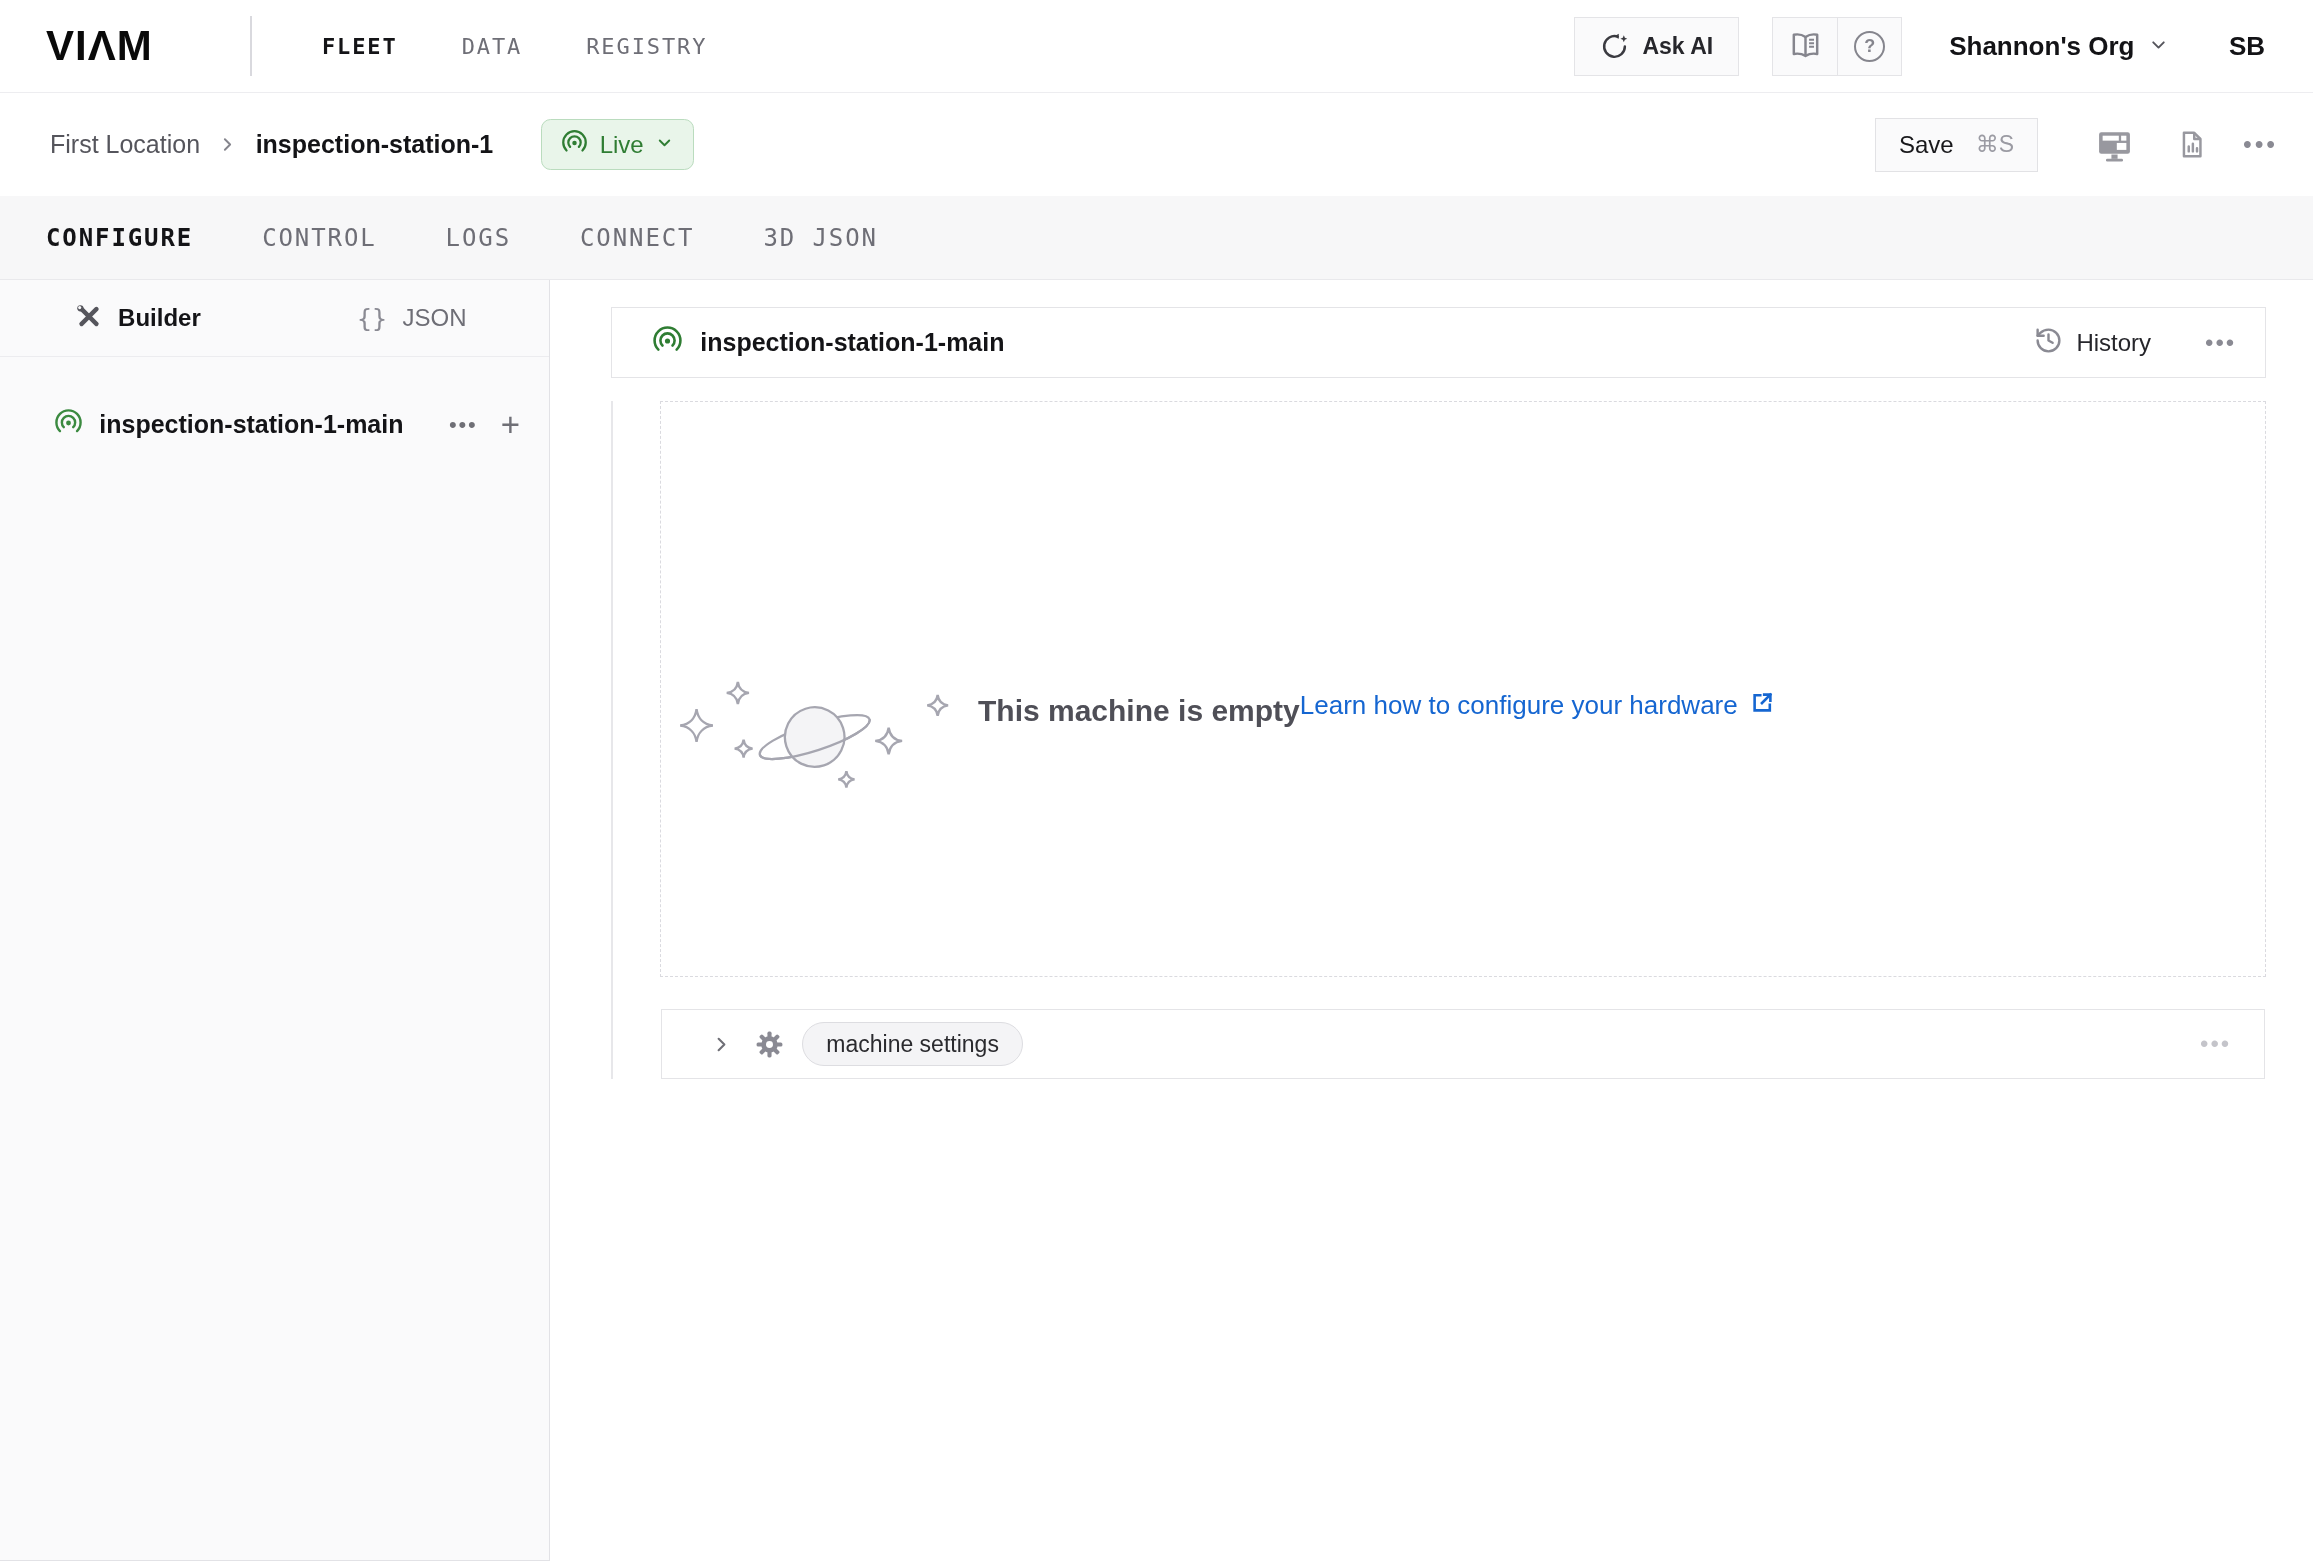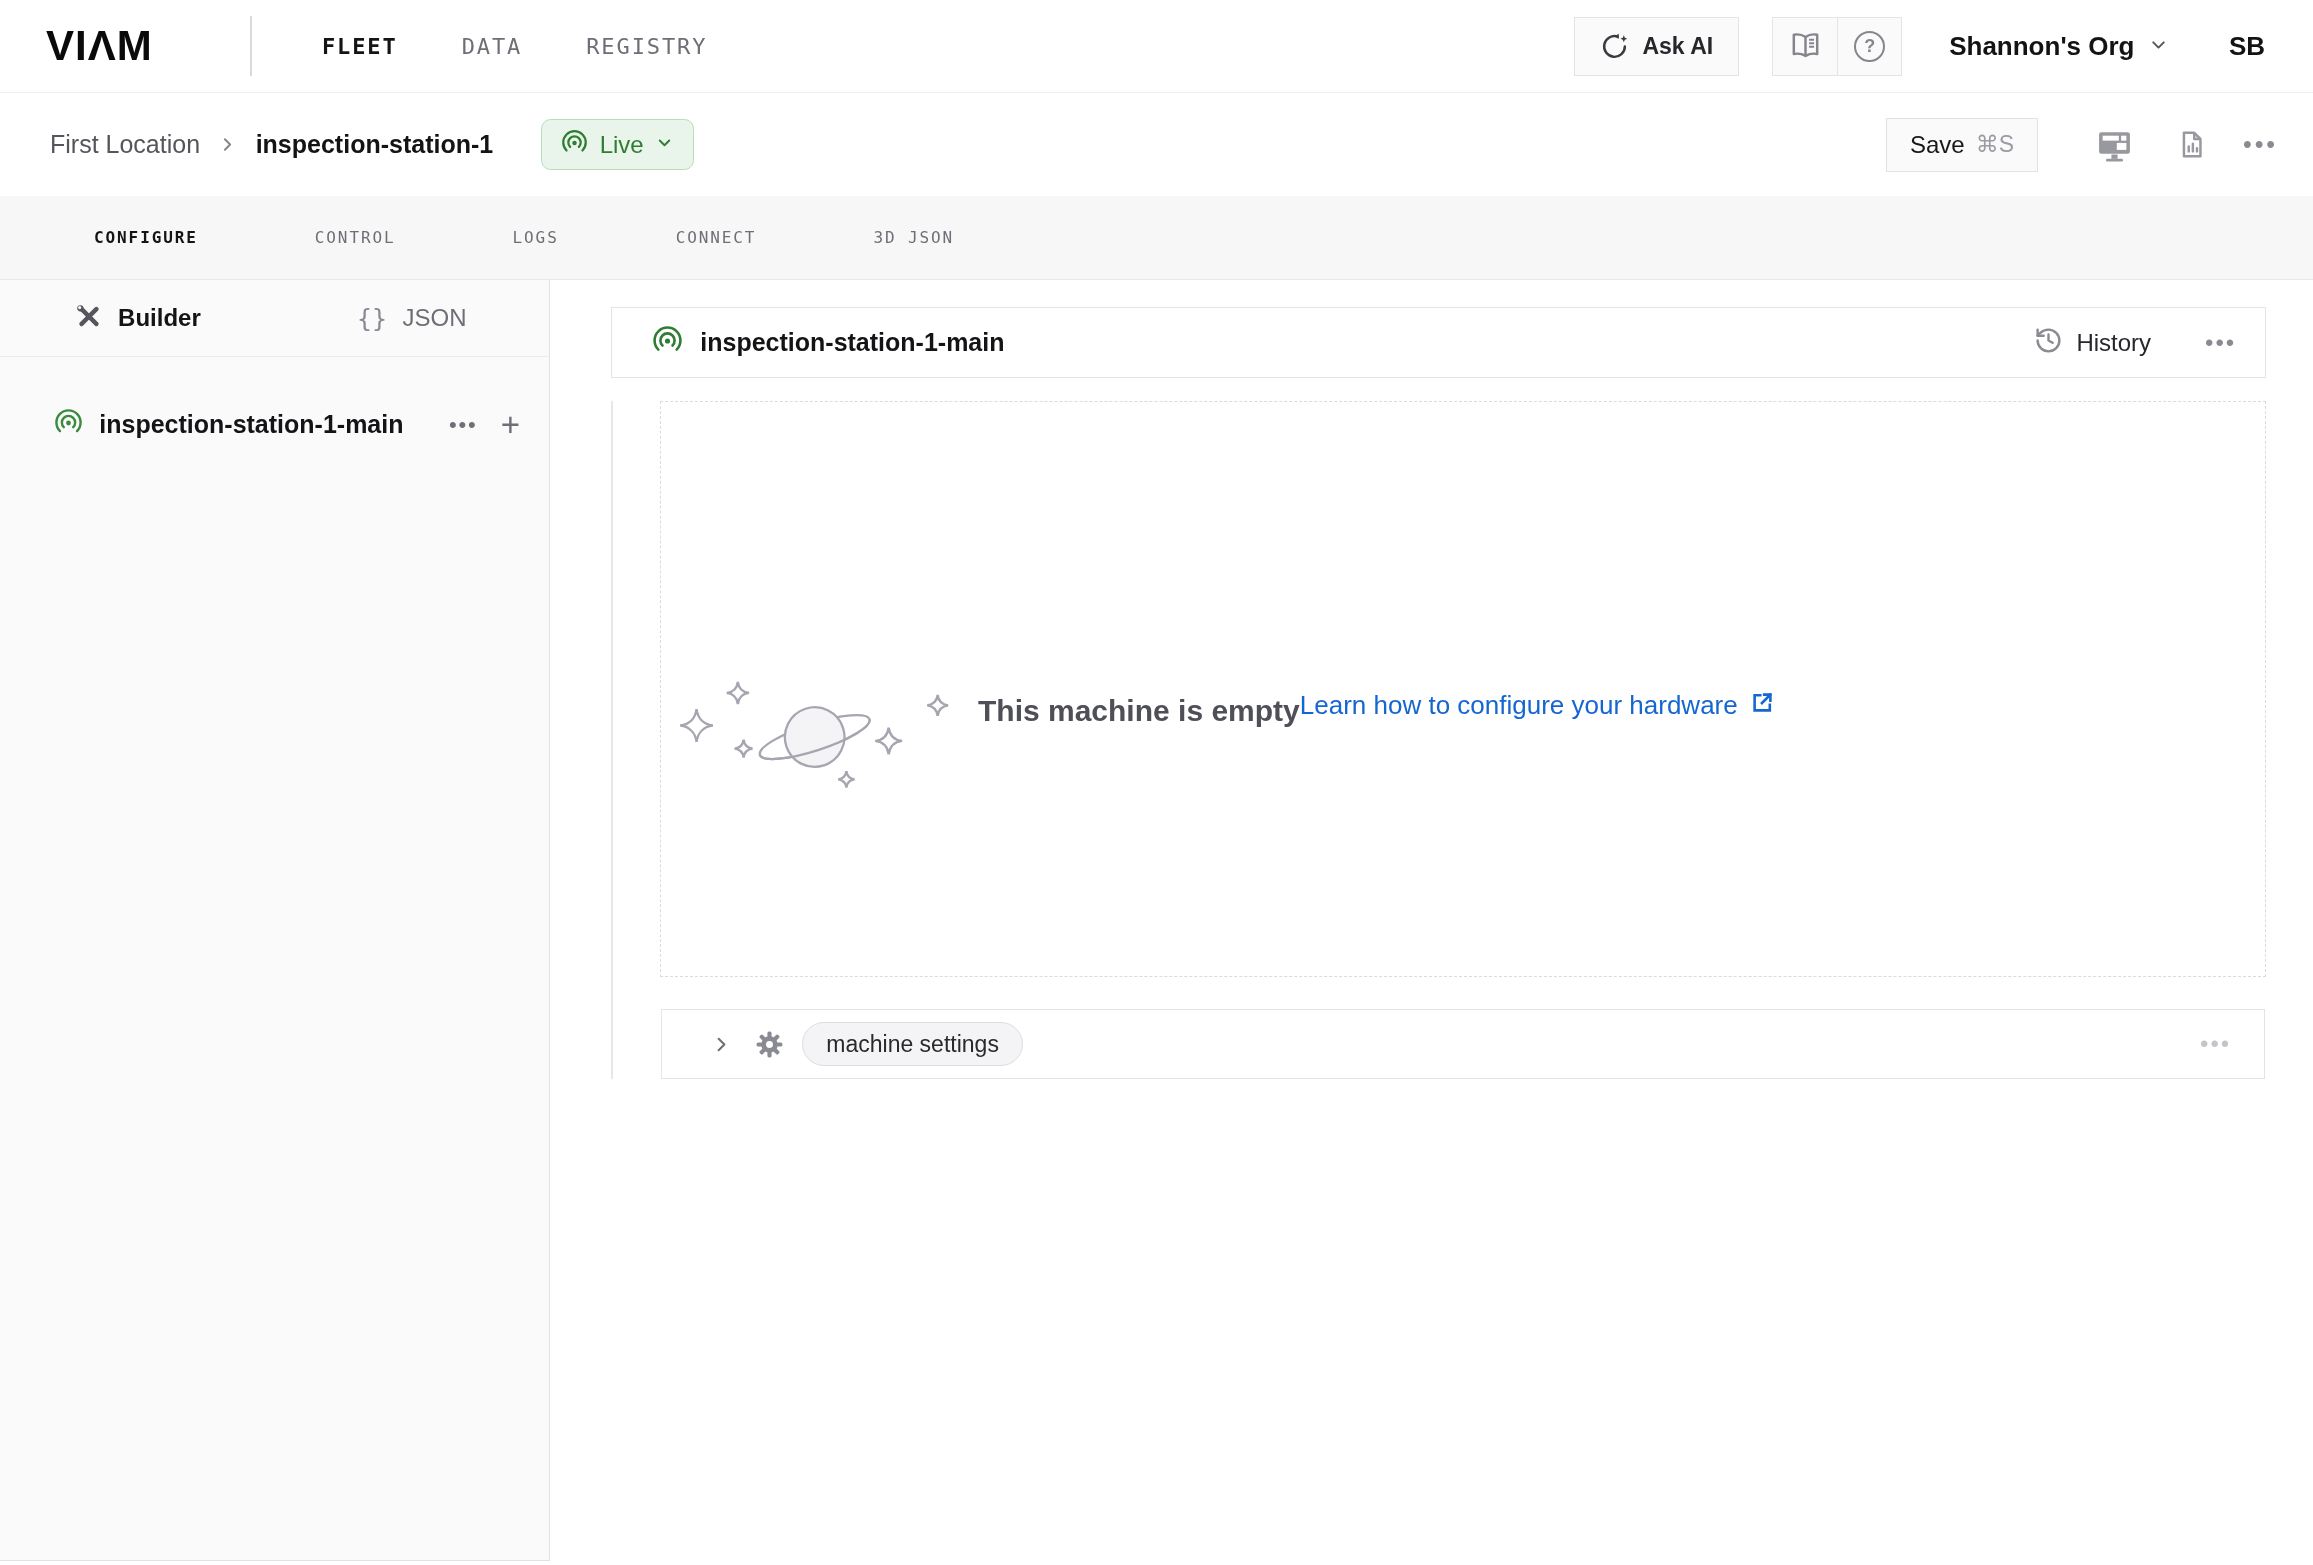--- a/index.html
+++ b/index.html
@@ -21,29 +21,29 @@
   .org-name { font-size:26px; font-weight:bold; color:#131316; }
   .avatar { margin-left:60px; font-size:26px; font-weight:bold; color:#131316; cursor:pointer; }
 
   
   .subheader { height:103px; display:flex; align-items:center; padding:0 35px 0 50px; background:#fff; }
   .crumb-location { font-size:25px; color:#55555C; cursor:pointer; }
   .crumb-sep { margin:0 17.3px; display:flex; }
   .crumb-machine { font-size:25px; font-weight:bold; color:#141417; }
   .live-badge { margin-left:48px; height:51px; display:flex; align-items:center; gap:11.5px; padding:0 19px; background:#E9F5EA; border:1.9px solid #BADCBE; border-radius:9.6px; cursor:pointer; }
   .live-label { font-size:24px; color:#2F7D33; font-weight:500; }
-  .save-btn { margin-left:auto; height:54px; display:flex; align-items:center; gap:11px; padding:0 23px; background:#FAFAFB; border:1.9px solid #E2E2E5; cursor:pointer; }
+  .save-btn { margin-left:auto; height:54px; display:flex; align-items:center; gap:22px; padding:0 23px; background:#FAFAFB; border:1.9px solid #E2E2E5; cursor:pointer; }
   .save-label { font-size:24px; color:#18181B; }
   .save-shortcut { font-size:23px; color:#9B9BA3; }
   .hdr-icon-btn { margin-left:50px; display:flex; align-items:center; cursor:pointer; }
   .hdr-dots { margin-left:46px; font-size:25px; letter-spacing:2.9px; color:#8A8A93; cursor:pointer; }
 
   
   .tabbar { height:84px; display:flex; align-items:center; gap:69px; padding:0 46px; background:#F7F7F8; border-bottom:1px solid #E9E9EC; }
-  .tab { font-size:16px; letter-spacing:1.9px; color:#6E6E76; cursor:pointer;margin-left:48px; }
+  .tab { font-size:24px; letter-spacing:1.9px; color:#6E6E76; cursor:pointer; }
   .tab.active { color:#141417; font-weight:bold; }
 
   
   .body { position:relative; display:flex; height:1286px; }
   .sidebar { width:550px; background:#FAFAFB; border-right:1.9px solid #E2E2E6; border-bottom:1.9px solid #E2E2E6; height:1281px; }
   .mode-row { height:77px; display:flex; border-bottom:1px solid #ECECEF; }
   .mode-cell { flex:1; display:flex; align-items:center; justify-content:center; gap:15.4px; cursor:pointer; }
   .mode-label-active { font-size:24px; font-weight:bold; color:#141417; }
   .mode-label { font-size:24px; color:#6E6E76; }
   .braces { font-size:25px; color:#8A8A93; font-weight:500; }

